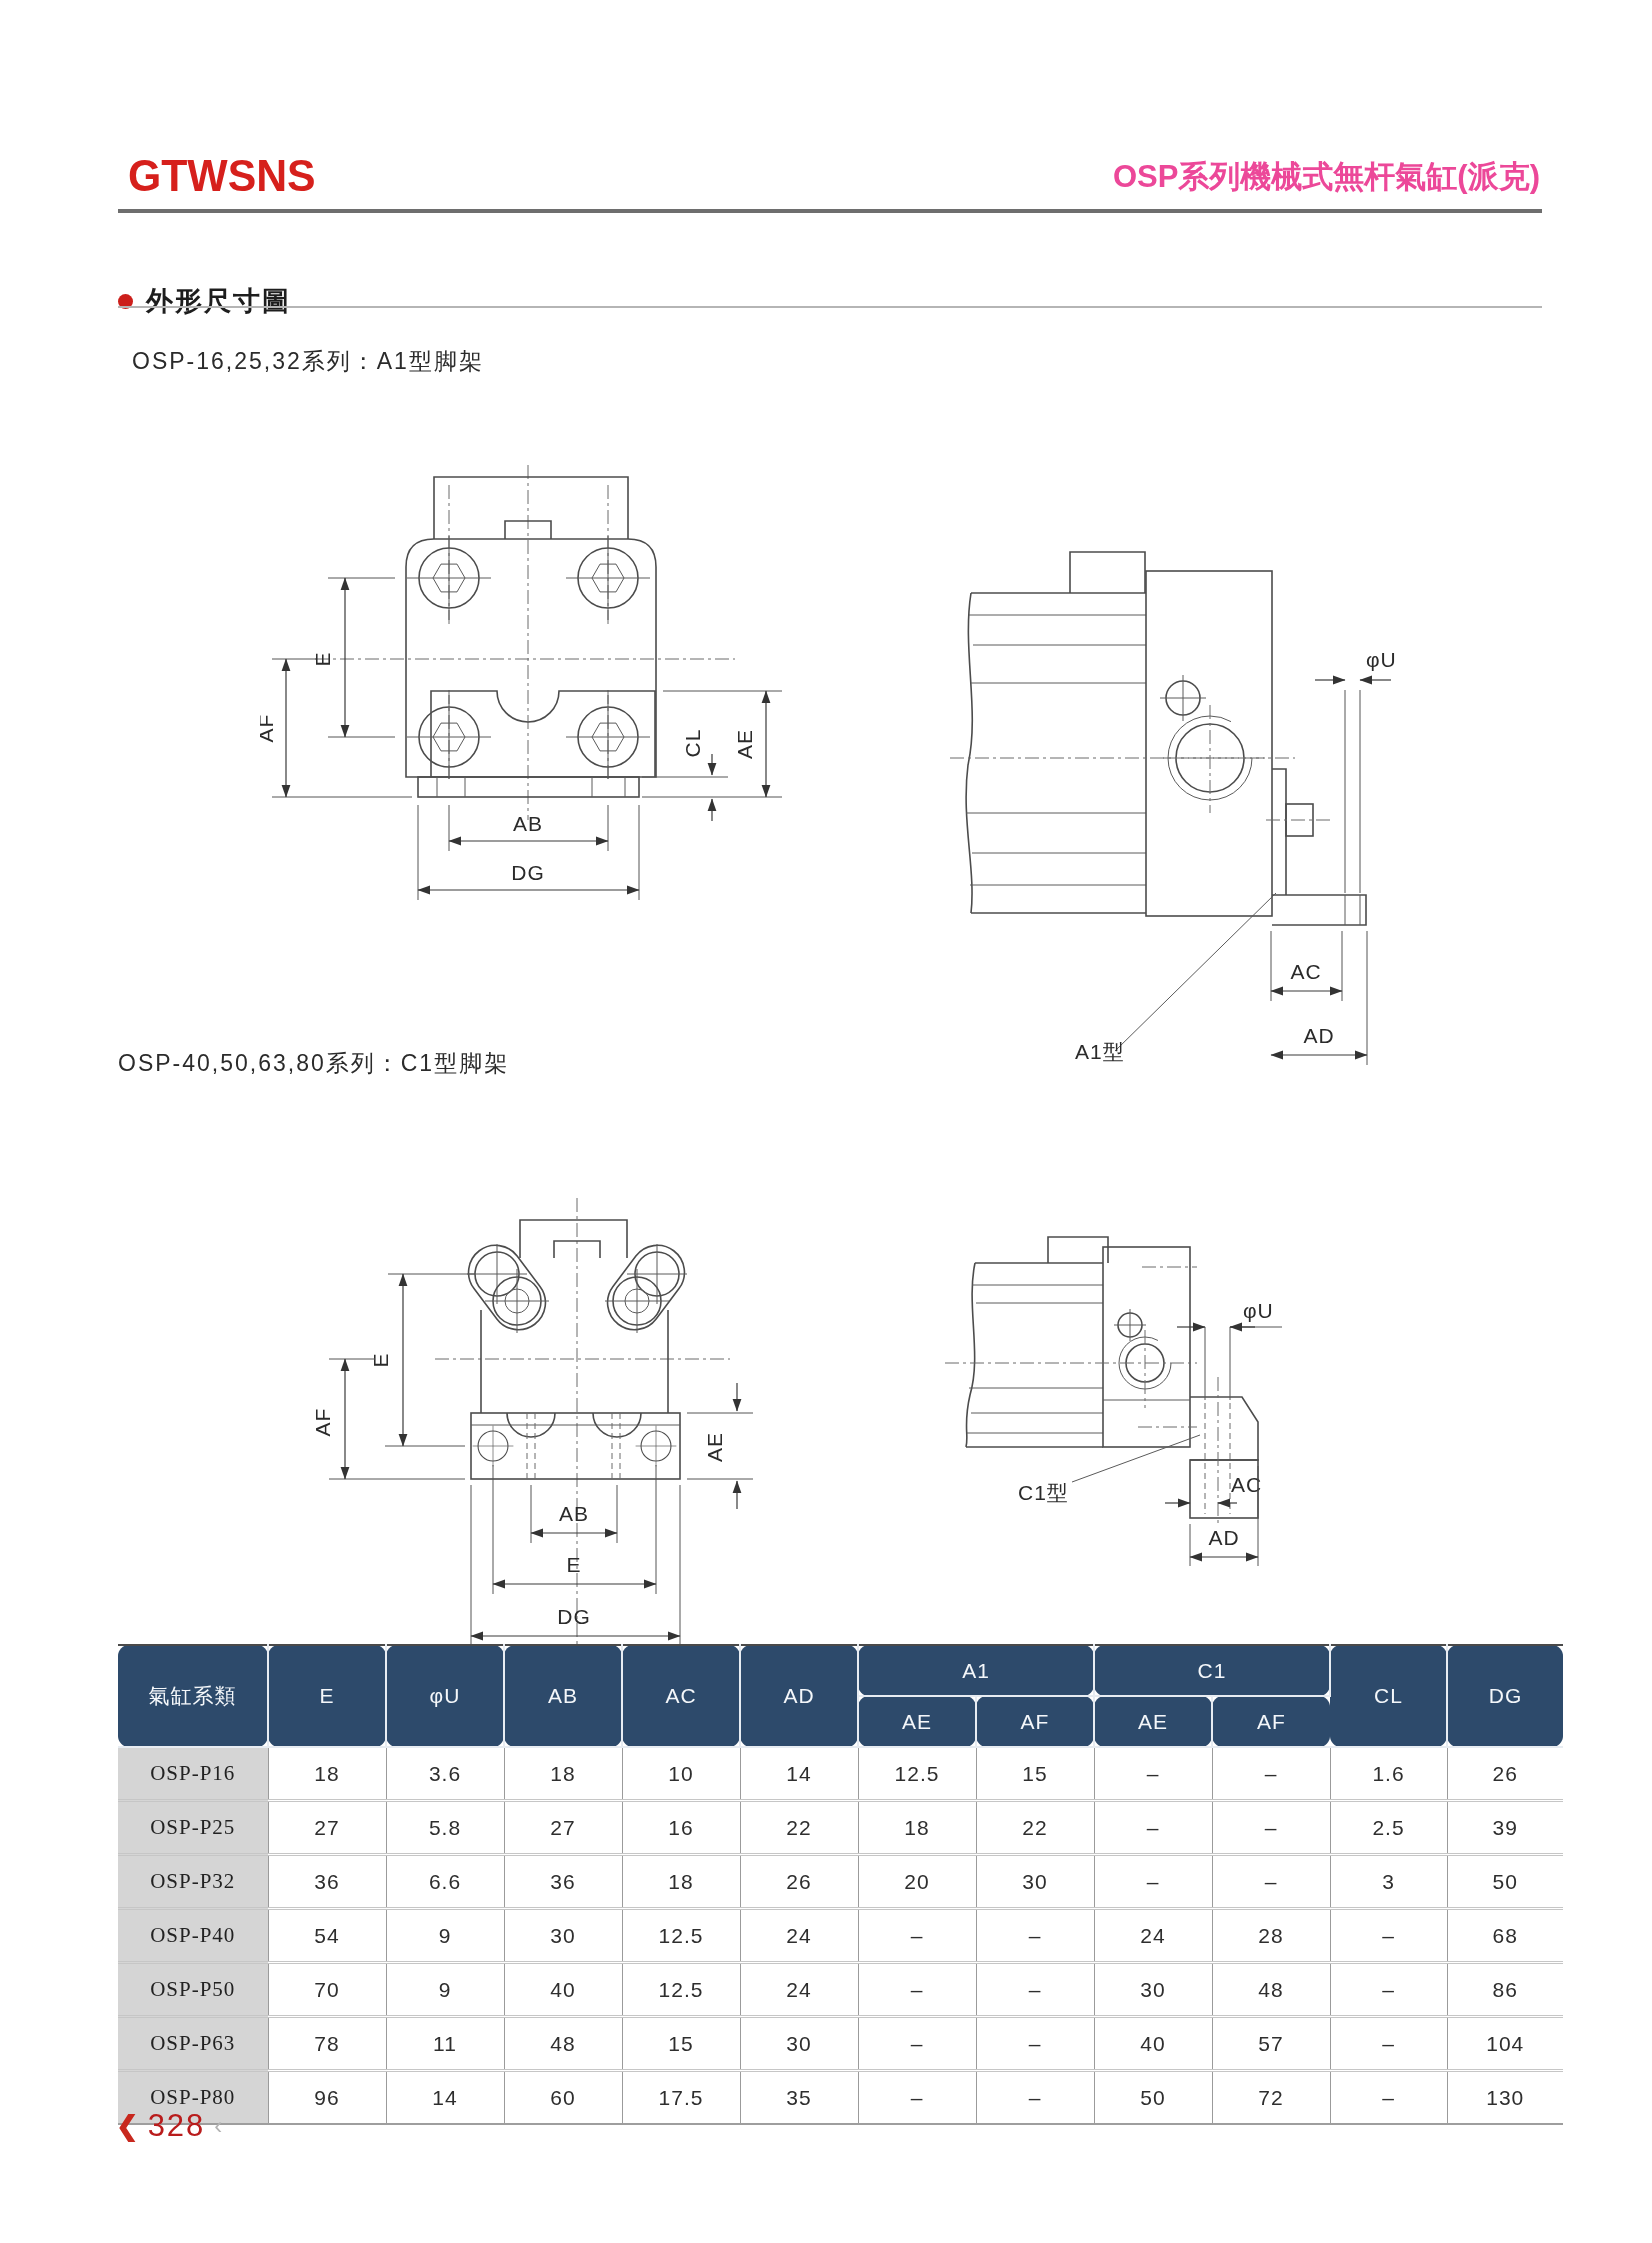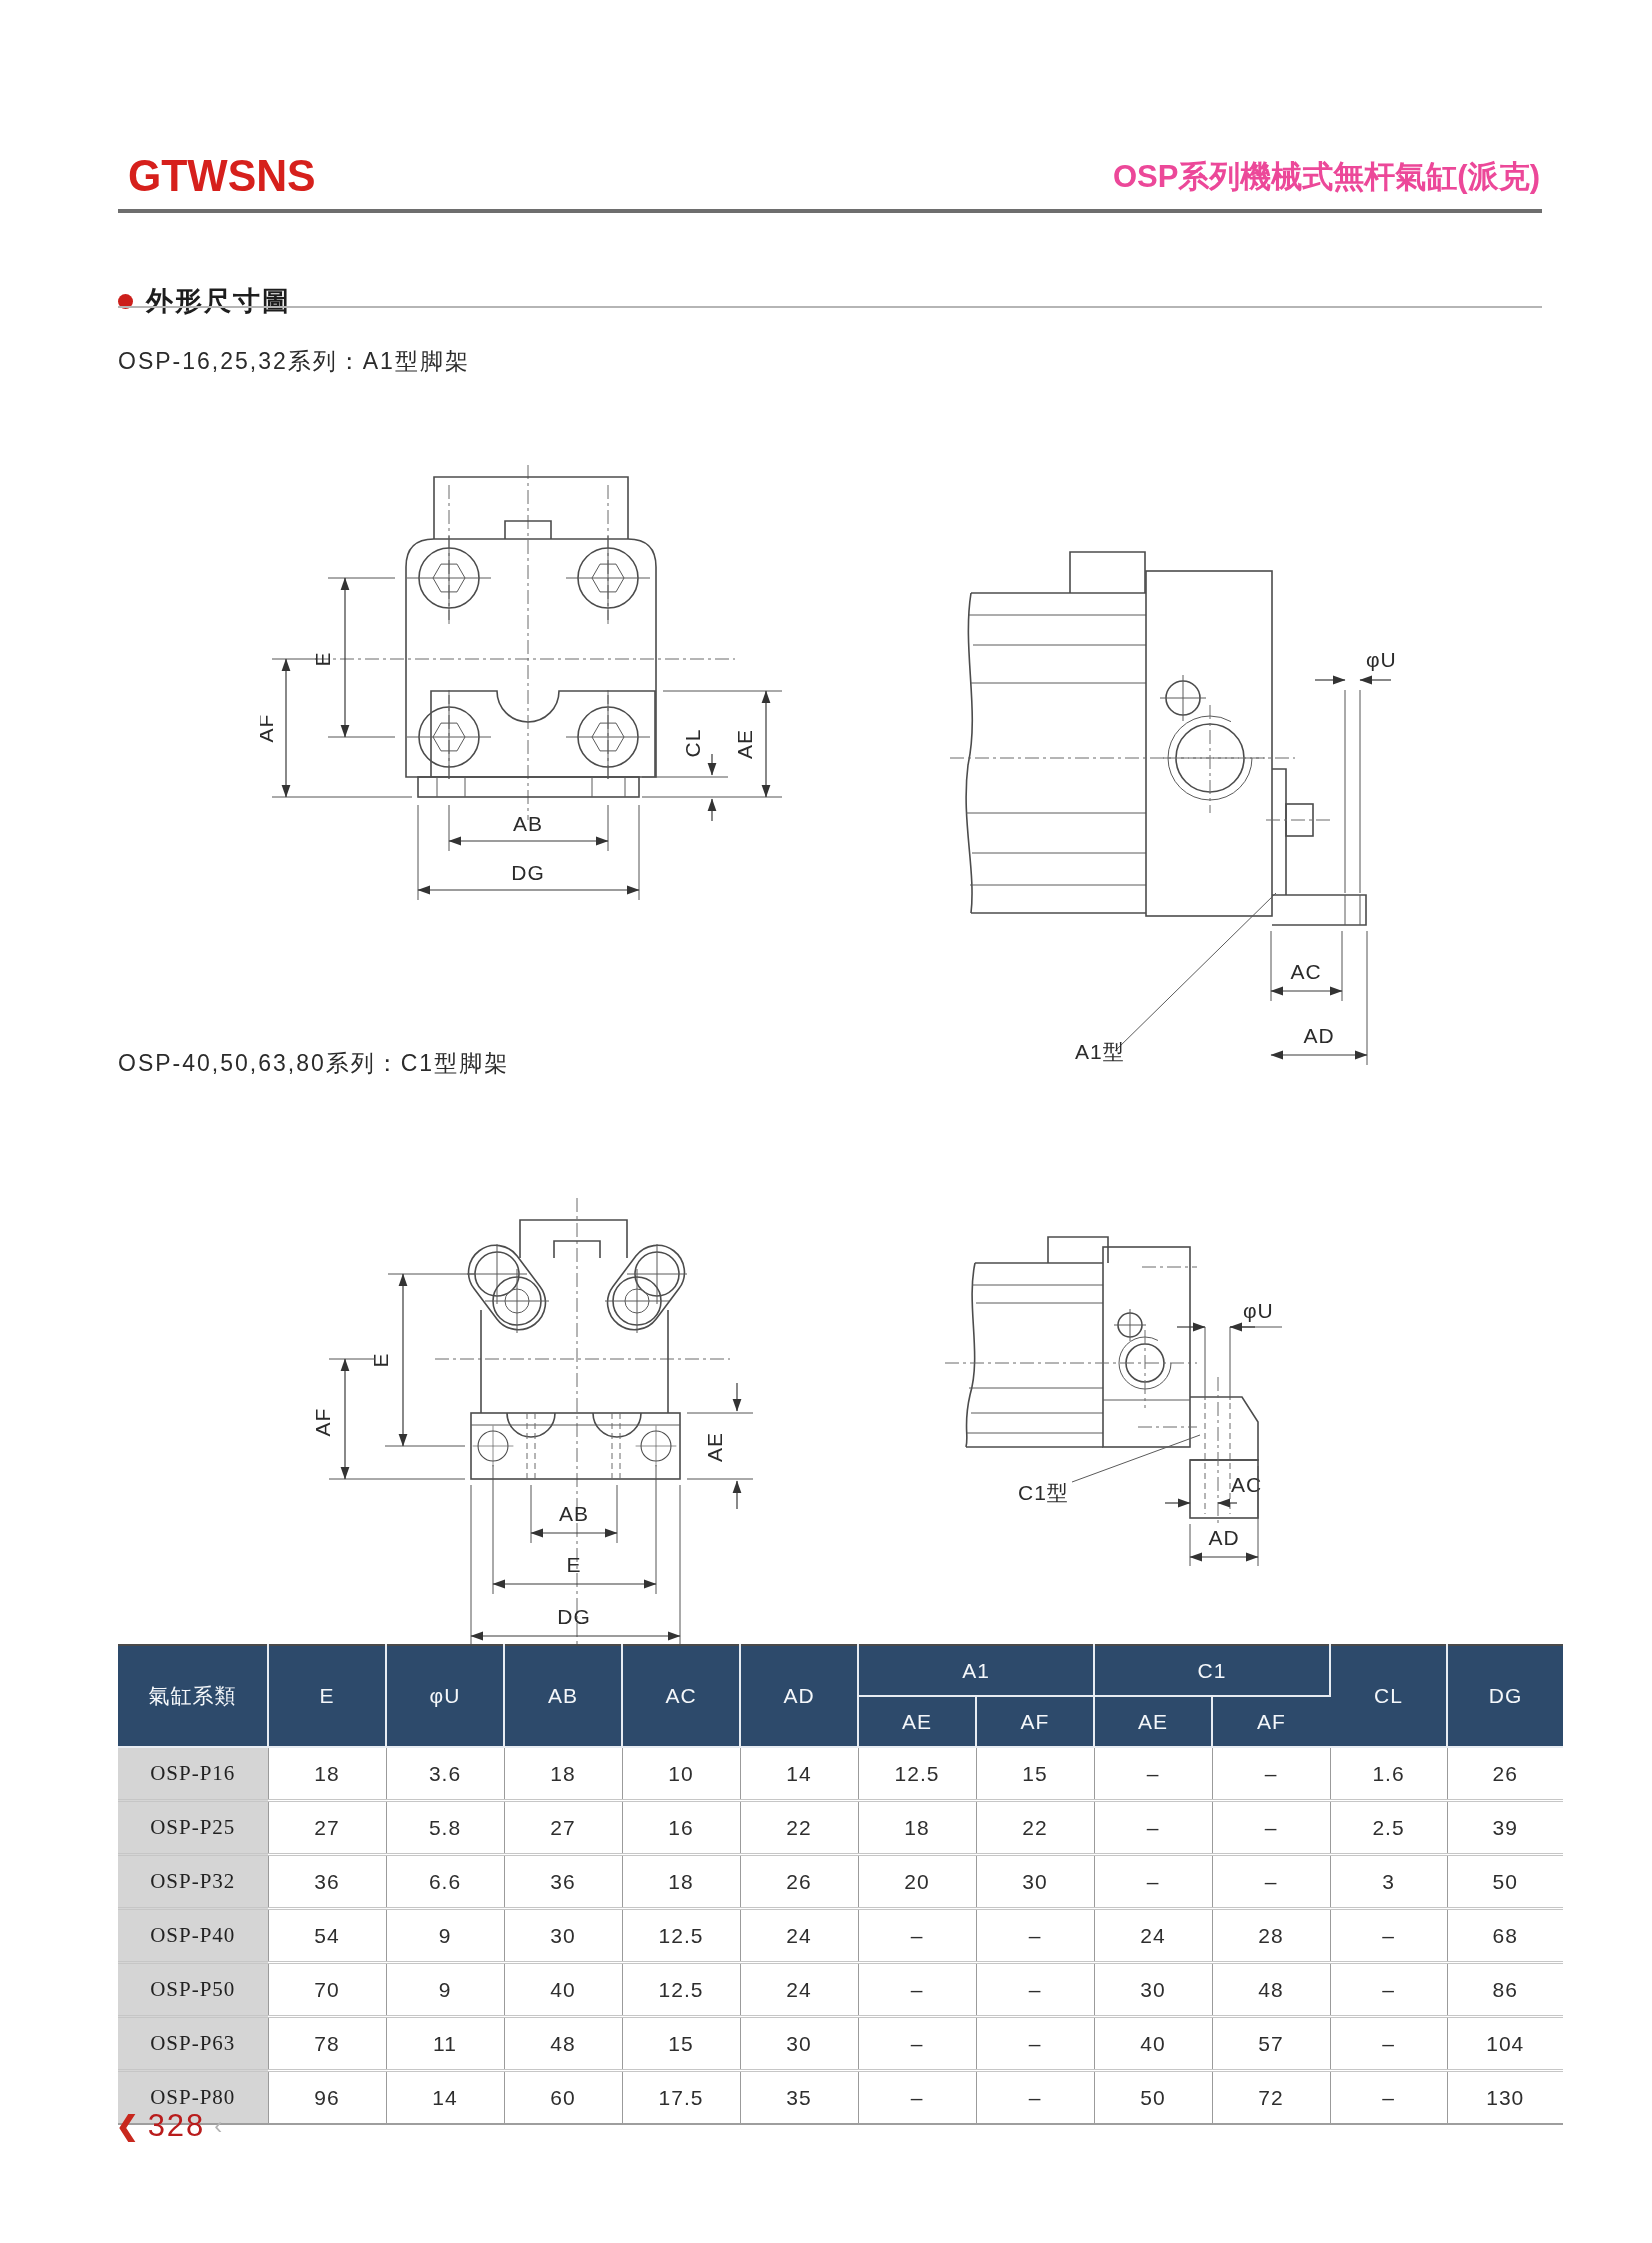--- a/index.html
+++ b/index.html
@@ -11,40 +11,40 @@
   .doc-title{position:absolute;right:112px;top:156px;font-size:31px;font-weight:bold;color:#ec4899;}
   .head-rule{position:absolute;left:118px;top:209px;width:1424px;height:4px;background:#6e6e6e;}
   
   .sec{position:absolute;left:118px;top:283px;width:1424px;}
   .sec .dot{display:inline-block;width:15px;height:15px;border-radius:50%;background:#cc1f1b;
             vertical-align:middle;margin-right:13px;}
   .sec .sec-label{display:inline-block;font-size:27px;font-weight:600;color:#1d1d1d;
                   vertical-align:middle;letter-spacing:2px;}
   .sec-rule{position:absolute;left:118px;top:306px;width:1424px;height:2px;background:#b5b5b5;}
   .caption{position:absolute;font-size:23px;color:#2b2b2b;letter-spacing:2px;}
-  #cap-a1{left:118px;top:346px;}
+  #cap-a1{left:132px;top:346px;}
   #cap-c1{left:118px;top:1048px;}
   
   .drw{position:absolute;}
   #a1-front{left:260px;top:460px;}
   #a1-side{left:935px;top:465px;}
   #c1-front{left:225px;top:1160px;}
   #c1-side{left:845px;top:1170px;}
   .ol{fill:none;stroke:#4c4c4c;stroke-width:1.6;}
   .th{fill:none;stroke:#5a5a5a;stroke-width:1;}
   .cl{fill:none;stroke:#6a6a6a;stroke-width:1;stroke-dasharray:14 4 3 4;}
   .hid{fill:none;stroke:#6a6a6a;stroke-width:1;stroke-dasharray:6 4;}
   .dim{fill:none;stroke:#3a3a3a;stroke-width:1.2;}
   .ext{fill:none;stroke:#555;stroke-width:1;}
   .dtx{font-family:"Liberation Sans",sans-serif;font-size:21px;fill:#2b2b2b;letter-spacing:1px;}
   
   .dim-table{position:absolute;left:118px;top:1644px;width:1445px;border-collapse:collapse;
              table-layout:fixed;border-top:2px solid #4a4a4a;}
   .dim-table thead th{background:#2d4a6b;color:#f4f7fa;font-weight:normal;font-size:21px;
-             border-right:2px solid #e7ecf2;border-bottom:2px solid #e7ecf2;height:47px;letter-spacing:1px;}
+             border-right:2px solid #e7ecf2;border-bottom:2px solid #e7ecf2;height:47px;letter-spacing:1px;border-radius:11px;}
   .dim-table thead th:last-child{border-right:none;}
   .dim-table tbody th,.dim-table tbody td{height:49px;text-align:center;font-weight:normal;
              font-size:21px;color:#2e2e2e;border-right:1px solid #9b9b9b;
              border-bottom:3px double #c6c6c6;background:#fff;letter-spacing:1px;}
   .dim-table tbody th{background:#d5d5d5;color:#222;font-family:Liberation Serif, serif;}
   .dim-table tbody td:last-child{border-right:none;}
   .dim-table tbody tr:last-child th,.dim-table tbody tr:last-child td{border-bottom:2px solid #9e9e9e;}
   
   .footer{position:absolute;left:116px;top:2108px;display:flex;align-items:center;}
   .footer .chev{color:#c8281e;font-size:27px;font-weight:bold;margin-right:9px;}

